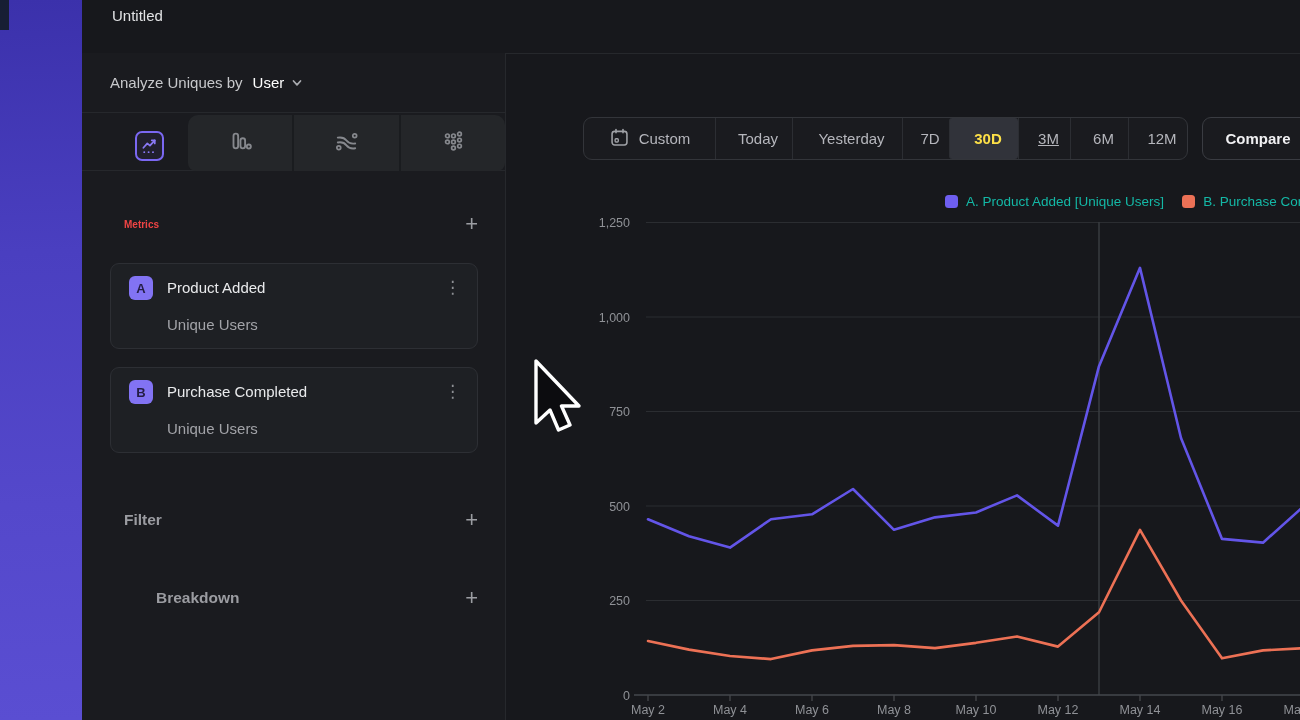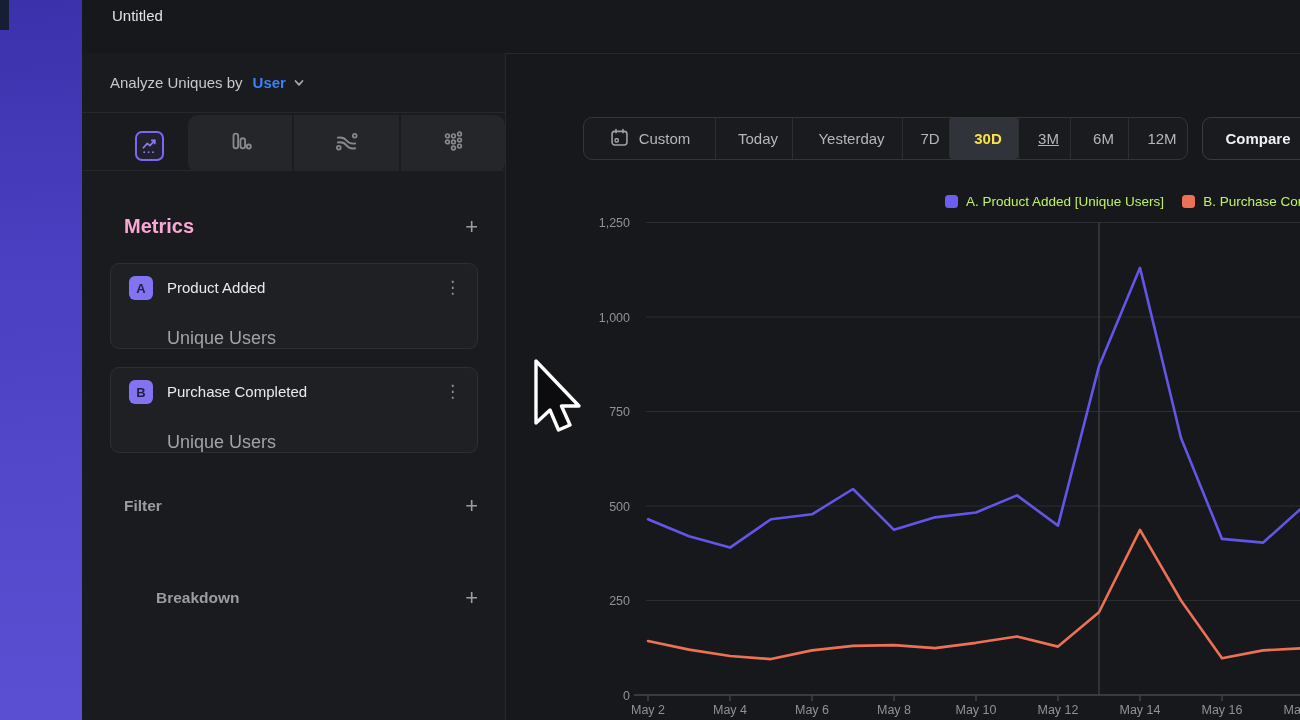--- a/index.html
+++ b/index.html
@@ -17,66 +17,66 @@
 
   
   .topbar{left:82px;top:0;width:1218px;height:53px;background:#17181c;border-bottom:1px solid #26282c;}
   .doc-title{position:absolute;left:30px;top:7px;font-size:15px;color:#e2e3e5;font-weight:500;}
 
   
   .sidebar{left:82px;top:53px;width:423px;height:667px;background:#1a1b1f;border-right:1px solid #26282c;}
   .analyze-row{position:absolute;left:0;top:0;width:100%;height:60px;border-bottom:1px solid #26282c;
     display:flex;align-items:center;padding-left:28px;box-sizing:border-box;}
   .analyze-label{font-size:15px;color:#c7c8cb;}
-  .analyze-value{font-size:15px;color:#3b82f6;font-weight:700;margin-left:10px;}
+  .analyze-value{font-size:15px;color:#ffffff;font-weight:400;margin-left:10px;}
   .chev{margin-left:7px;display:inline-flex;}
 
   .tabs-row{position:absolute;left:0;top:61px;width:100%;height:56px;border-bottom:1px solid #26282c;}
   .tab-selected{position:absolute;left:28px;top:8px;width:78px;height:48px;display:flex;align-items:center;justify-content:center;}
   .sel-iconbox{width:29px;height:30px;border:2px solid #7b68f2;border-radius:7px;background:rgba(123,104,242,.07);
     display:flex;align-items:center;justify-content:center;box-sizing:border-box;}
   .tabs-panel{position:absolute;left:106px;top:1px;width:317px;height:56px;background:#242629;border-radius:10px 10px 8px 8px;display:flex;}
   .tab-cell{flex:1;display:flex;align-items:center;justify-content:center;}
   .tab-cell + .tab-cell{border-left:2px solid #1a1c1f;}
 
   .side-section{position:absolute;left:42px;right:27px;display:flex;align-items:center;justify-content:space-between;}
   .sec-metrics{top:162px;}
-  .sec-filter{top:444px;}
+  .sec-filter{top:458px;}
   .sec-breakdown{top:536px;margin-left:32px;}
-  .sec-title-strong{font-size:20px;font-weight:700;color:#f9a8d4;}
+  .sec-title-strong{font-size:10px;font-weight:700;color:#ef4444;}
   .sec-title-dim{font-size:15.5px;font-weight:700;color:#9b9ca1;}
   .plus-btn{font-size:22px;font-weight:300;color:#9b9da2;line-height:18px;cursor:default;}
 
   .metric-card{position:absolute;left:28px;width:368px;height:86px;background:#1e2024;
     border:1px solid #2d2f34;border-radius:9px;box-sizing:border-box;}
   .card-a{top:210px;} .card-b{top:314px;}
   .badge{position:absolute;left:18px;top:12px;width:24px;height:24px;border-radius:6px;background:#8273f3;
     display:flex;align-items:center;justify-content:center;font-size:13px;font-weight:700;color:#241d45;}
   .metric-name{position:absolute;left:56px;top:15px;font-size:15px;font-weight:500;color:#e9eaec;}
-  .metric-sub{position:absolute;left:56px;top:52px;font-size:18px;color:#a2a3a8;margin-top:12px;}
+  .metric-sub{position:absolute;left:56px;top:52px;font-size:15px;color:#a2a3a8;}
   .kebab{position:absolute;right:16px;top:13px;font-size:17px;color:#8e9095;
     font-family:"DejaVu Sans",sans-serif;letter-spacing:0;}
 
   
   .seg{left:583px;top:117px;height:43px;display:flex;border:1px solid #33353a;border-radius:9px;
     box-sizing:border-box;background:#1a1b1f;overflow:hidden;}
   .seg-cell{display:flex;align-items:center;justify-content:center;font-size:15px;color:#b5b6bc;box-sizing:border-box;}
   .seg-cell + .seg-cell{border-left:1px solid #2c2e33;padding-left:8px;}
   .seg-cell.sel{background:#31333a;color:#fde047;font-weight:700;border-radius:3px;}
   .w-custom{width:131px;gap:9px;} .w-today{width:77px;} .w-yest{width:110px;} .w-7d{width:47px;}
   .w-30d{width:69px;} .w-3m{width:52px;text-decoration:underline;} .w-6m{width:58px;} .w-12m{width:59px;}
   .compare-btn{left:1202px;top:117px;width:112px;height:43px;border:1px solid #3a3c42;border-radius:9px;
     box-sizing:border-box;display:flex;align-items:center;justify-content:center;
     font-size:15px;font-weight:700;color:#f0f0f2;background:#1a1b1f;}
 
   
   .legend{left:945px;top:190px;width:355px;height:22px;overflow:hidden;display:flex;gap:18px;white-space:nowrap;}
   .legend-item{display:flex;align-items:center;gap:8px;flex:none;}
   .swatch{width:13px;height:13px;border-radius:3.5px;flex:none;}
-  .legend-label{font-size:13.5px;color:#bef264;}
+  .legend-label{font-size:13.5px;color:#14b8a6;}
 
   
   .chart-wrap{left:505px;top:210px;width:795px;height:510px;}
   svg text{font-family:"Liberation Sans",sans-serif;}
 
   
   .cursor{left:533px;top:359px;}
 </style>
 </head>
 <body>

